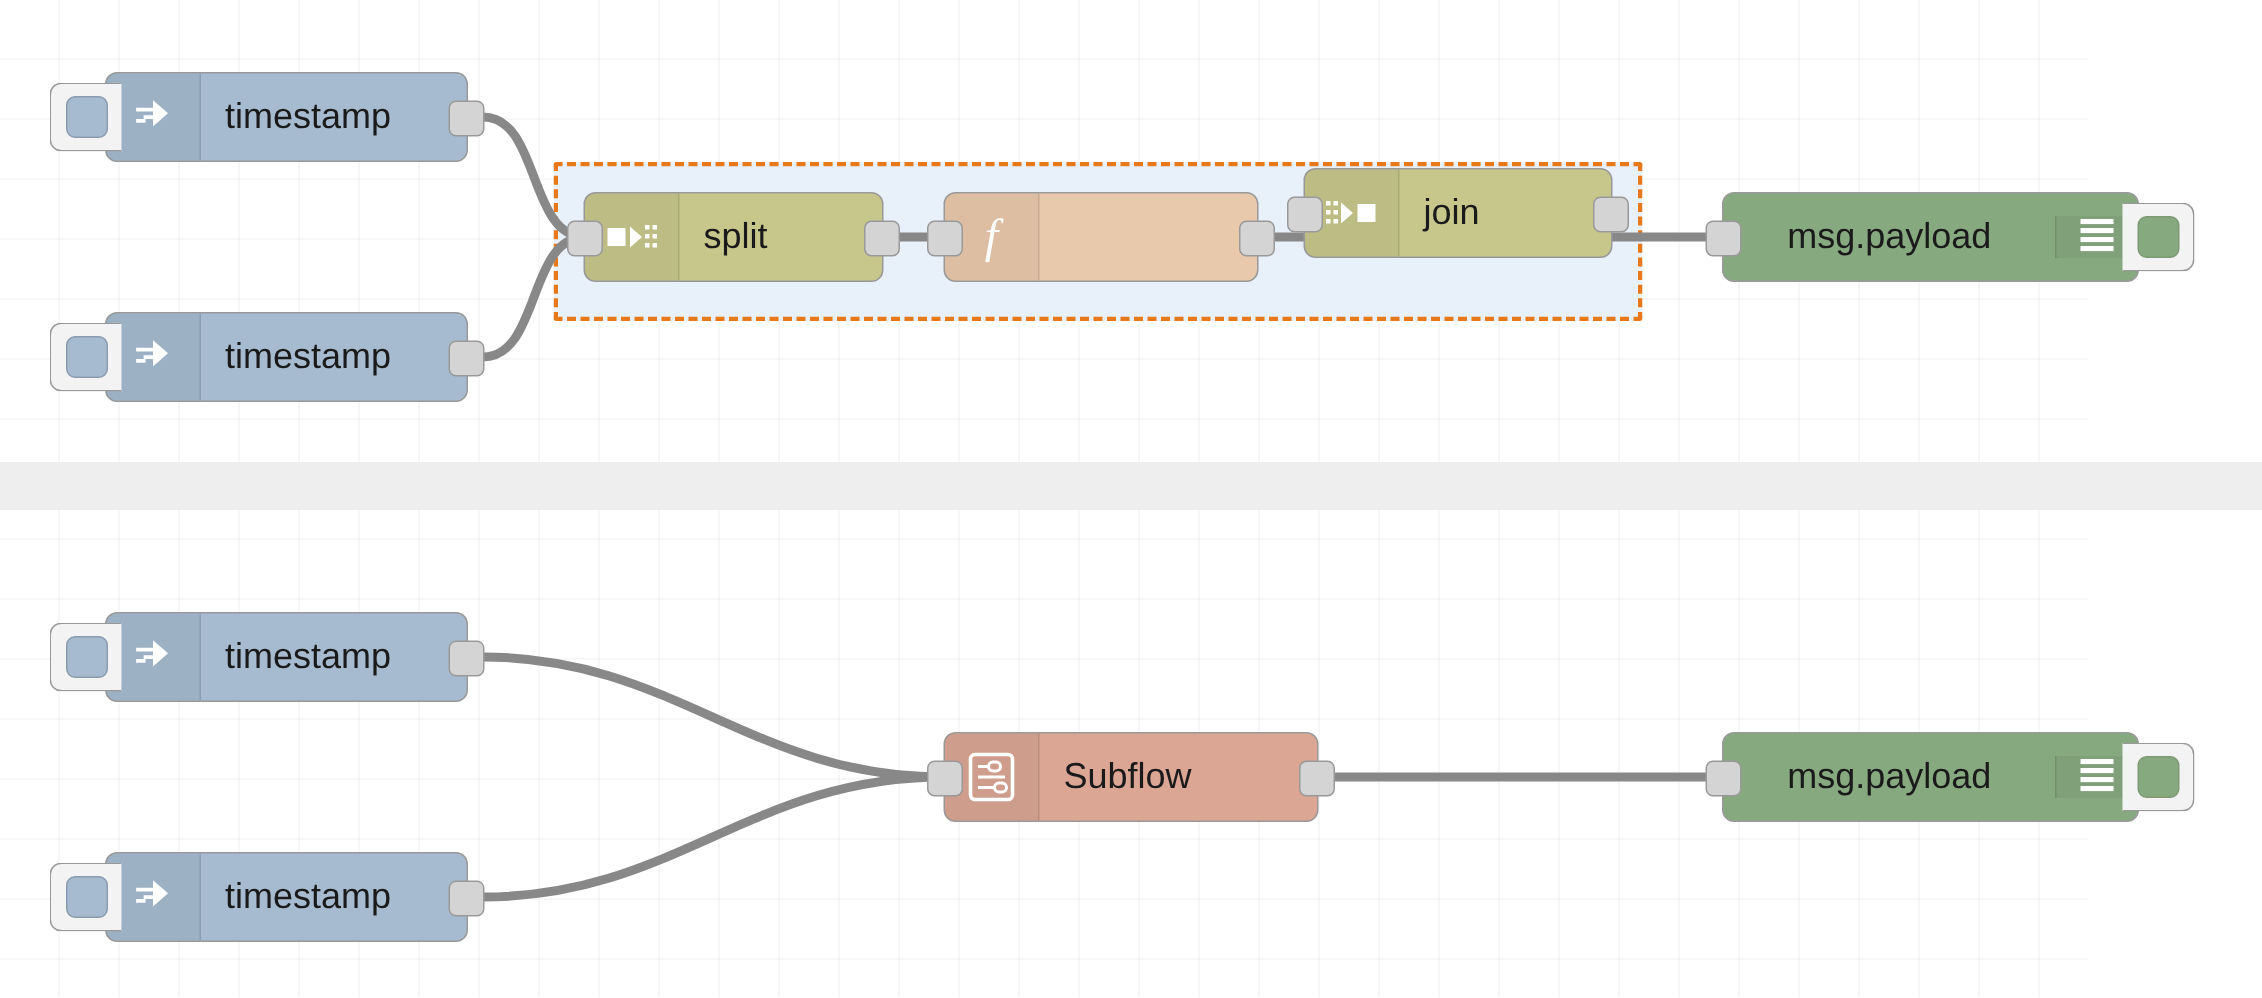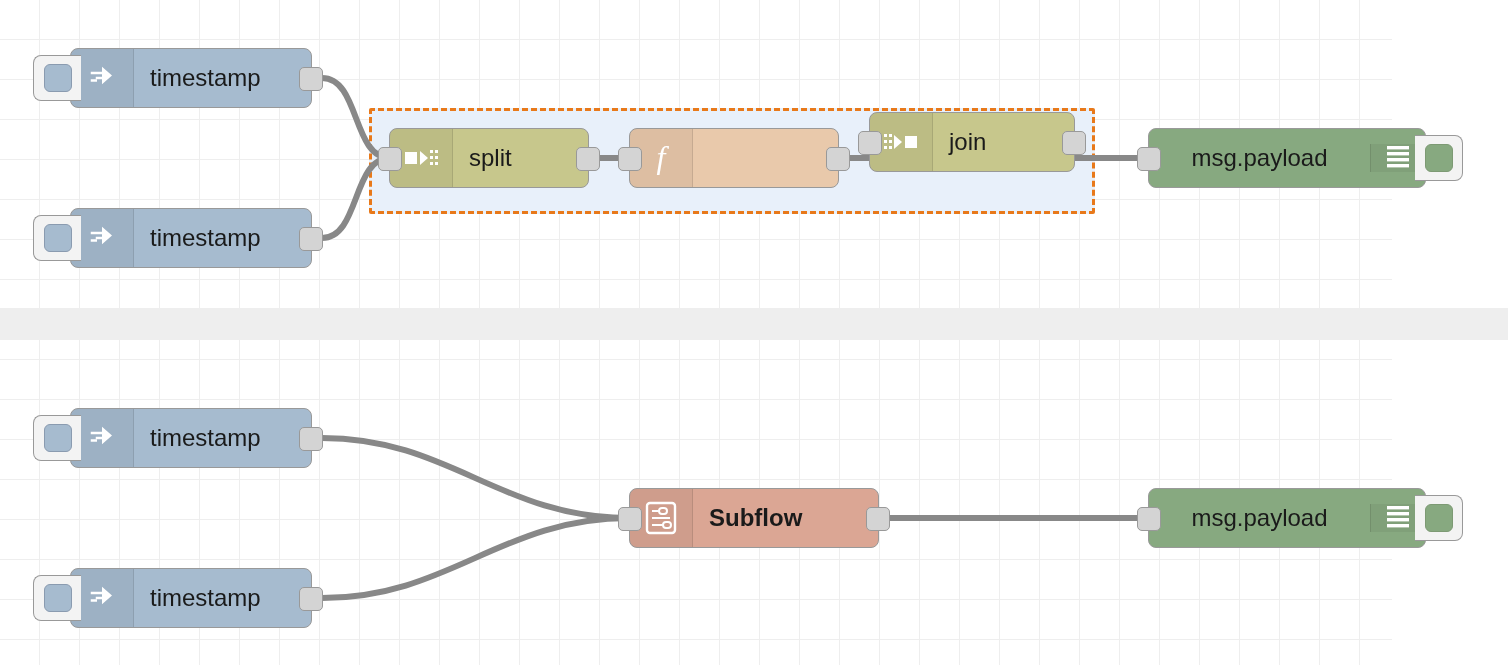--- a/index.html
+++ b/index.html
@@ -127,21 +127,21 @@
     border-left: none;
     border-radius: 0 8px 8px 0;
   }
   .btn-tab.rightside .knob { border-color: #7d9a74; }
 
   
   .n-inject   { background: #a6bbcf; }
   .n-split    { background: #c7c78c; }
   .n-function { background: #e9c9ab; }
   .n-debug    { background: #87a980; align-items: center; }
-  .n-subflow  { background: #dba694; font-weight: bold; }
+  .n-subflow  { background: #dba694; }
 
   .svgicon { display: block; }
 </style>
 </head>
 <body>
 
 <div id="canvas">
 
   <div class="band" style="top:308px;height:32px;"></div>
 

